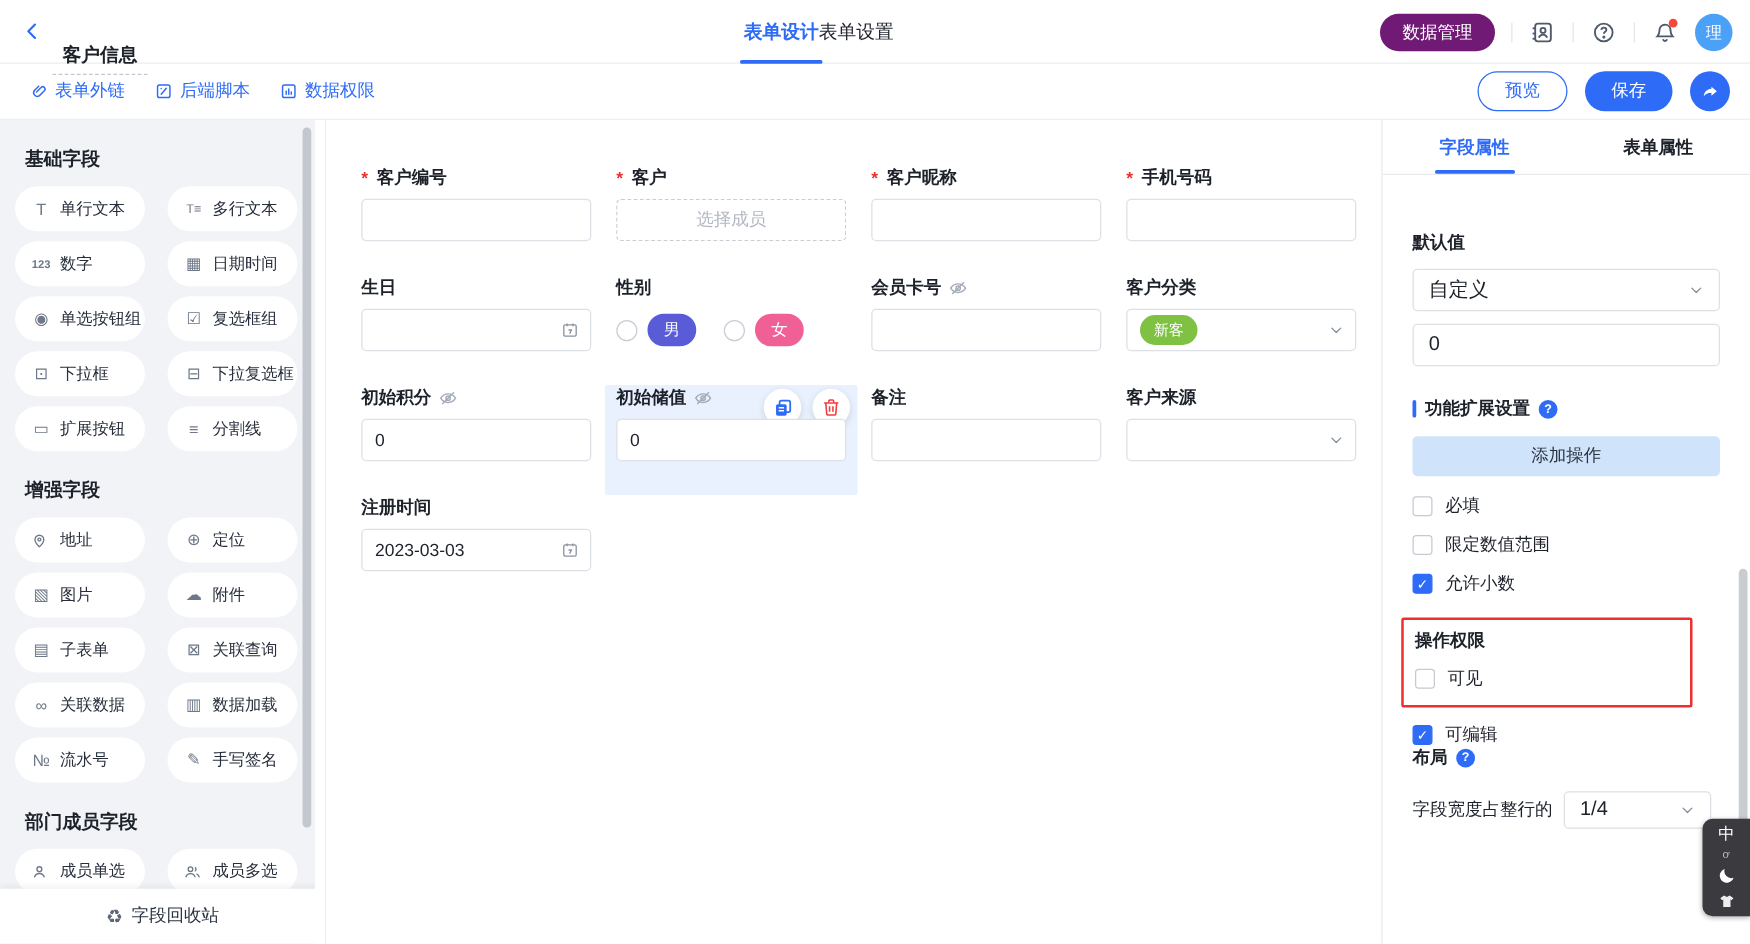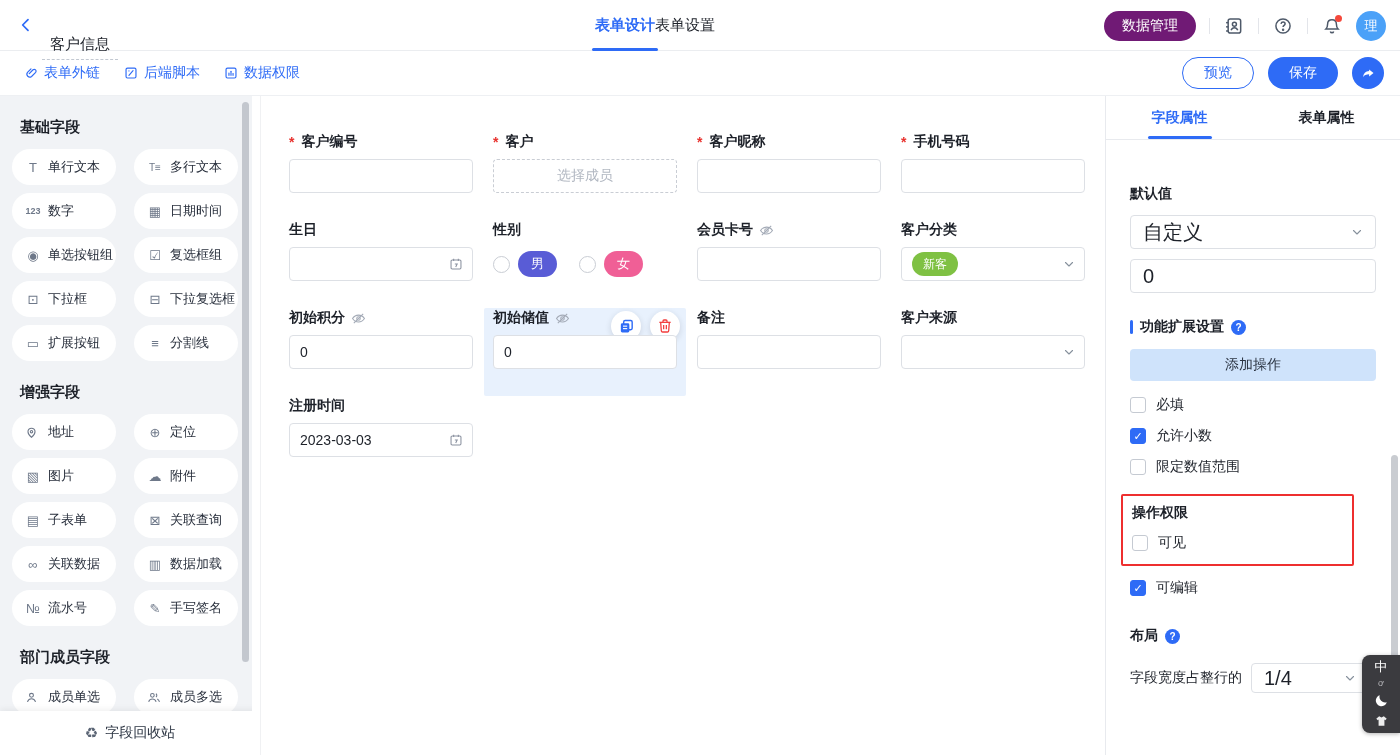--- a/index.html
+++ b/index.html
@@ -3,21 +3,21 @@
 <meta charset="utf-8">
 <style>
   * { margin:0; padding:0; box-sizing:border-box; }
   html,body { width:1400px; height:755px; overflow:hidden; background:#fff;
     font-family:"Liberation Sans","DejaVu Sans",sans-serif; color:#1d2129; }
 
   
   .header { position:absolute; left:0; top:0; width:1400px; height:51px; background:#fff;
     border-bottom:1px solid #ebedf0; display:flex; align-items:center; z-index:30; }
   .back { display:flex; align-items:center; margin-left:18px; cursor:pointer; }
-  .hd-title { font-size:15px; font-weight:normal; margin-left:8px; padding:0 8px 5px 8px;
+  .hd-title { font-size:15px; font-weight:bold; margin-left:8px; padding:0 8px 5px 8px;
     border-bottom:1px dashed #c2c8d1;margin-top:45px; }
   .hd-tabs { position:absolute; left:595px; top:0; height:51px; display:flex; }
   .hd-tab { height:51px; display:flex; align-items:center; font-size:15px; color:#1d2129; cursor:pointer; position:relative; }
   .hd-tab.active { color:#2e6bf6; font-weight:bold; }
   .hd-tab.active::after { content:""; position:absolute; left:-3px; right:-3px; bottom:0; height:3px; background:#2e6bf6; border-radius:2px; }
   .hd-right { position:absolute; right:14px; top:0; height:51px; display:flex; align-items:center; gap:13px; }
   .btn-green { background:#701a75; color:#fff; font-size:14px; border:none; border-radius:16px;
     height:30px; padding:0 18px; cursor:pointer; }
   .v-div { width:1px; height:16px; background:#e3e5ea; }
   .hd-ic { width:22px; height:22px; display:flex; align-items:center; justify-content:center; cursor:pointer; position:relative; }
@@ -87,21 +87,21 @@
   .p-tab.active::after { content:""; position:absolute; left:50%; transform:translateX(-50%);
     bottom:0; width:64px; height:3px; background:#2e6bf6; border-radius:2px; }
   .p-body { padding:18px 24px 0 24px; }
   .chk-row { display:flex; align-items:center; gap:10px; font-size:14px; color:#1d2129; cursor:pointer; }
   .chk { width:16px; height:16px; border:1px solid #c5cad2; border-radius:3px; background:#fff; flex:none;
     display:flex; align-items:center; justify-content:center; }
   .chk.checked { background:#2e6bf6; border-color:#2e6bf6; }
   .chk.checked::after { content:"✓"; color:#fff; font-size:11px; font-weight:bold; }
   .p-label { font-size:14px; font-weight:bold; }
   .p-select,.p-input { height:34px; border:1px solid #dde0e5; border-radius:4px; display:flex;
-    align-items:center; padding:0 12px; font-size:20px; color:#1d2129; justify-content:space-between; cursor:pointer; }
+    align-items:center; padding:0 12px; font-size:16px; color:#1d2129; justify-content:space-between; cursor:pointer; }
   .sec-head { display:flex; align-items:center; gap:7px; }
   .blue-bar { width:3px; height:14px; background:#2e6bf6; border-radius:2px; }
   .q-circle { width:15px; height:15px; border-radius:50%; background:#2e6bf6; color:#fff; font-size:10px;
     font-weight:bold; display:flex; align-items:center; justify-content:center; cursor:pointer; }
   .btn-addop { width:100%; height:32px; background:#cfe3fb; border:none; border-radius:4px;
     font-size:14px; color:#2b3442; cursor:pointer; }
   .red-box { border:2px solid #ee2f2f; border-radius:2px; margin:18px 22px 0 -9px; padding:8px 10px 12px 9px; }
   .layout-row { display:flex; align-items:center; gap:9px; margin-top:18px; }
   .layout-row .lbl { font-size:14px; color:#1d2129; white-space:nowrap; }
   .p-scroll { position:absolute; right:2px; top:359px; width:7px; height:205px; background:#c9ccd1; border-radius:4px; }
@@ -544,41 +544,41 @@
       <span class="p-label">功能扩展设置</span>
       <span class="q-circle">?</span>
     </div>
     <button class="btn-addop" style="margin-top:13px;">添加操作</button>
 
     <div class="chk-row" style="margin-top:15px;">
       <span class="chk"></span>
       <span>必填</span>
     </div>
     <div class="chk-row" style="margin-top:13px;">
+      <span class="chk"></span>
+      <span>限定数值范围</span>
+    </div>
+    <div class="chk-row" style="margin-top:13px;">
       <span class="chk checked"></span>
       <span>允许小数</span>
-    </div>
-    <div class="chk-row" style="margin-top:13px;">
-      <span class="chk"></span>
-      <span>限定数值范围</span>
     </div>
 
     <div class="red-box">
       <div class="p-label">操作权限</div>
       <div class="chk-row" style="margin-top:12px;">
         <span class="chk"></span>
         <span>可见</span>
       </div>
     </div>
     <div class="chk-row" style="margin-top:13px;">
       <span class="chk checked"></span>
       <span>可编辑</span>
     </div>
 
-    <div class="sec-head" style="margin-top:30px;">
+    <div class="sec-head" style="">
       <span class="p-label">布局</span>
       <span class="q-circle">?</span>
     </div>
     <div class="layout-row">
       <span class="lbl">字段宽度占整行的</span>
       <div class="p-select" style="width:118px; height:30px; flex:none;">
         <span>1/4</span>
         <span>
             <svg width="12" height="12" viewBox="0 0 24 24">
               <polyline points="5 9 12 16 19 9" fill="none" stroke="#86909c" stroke-width="2.2" stroke-linecap="round" stroke-linejoin="round"></polyline>

